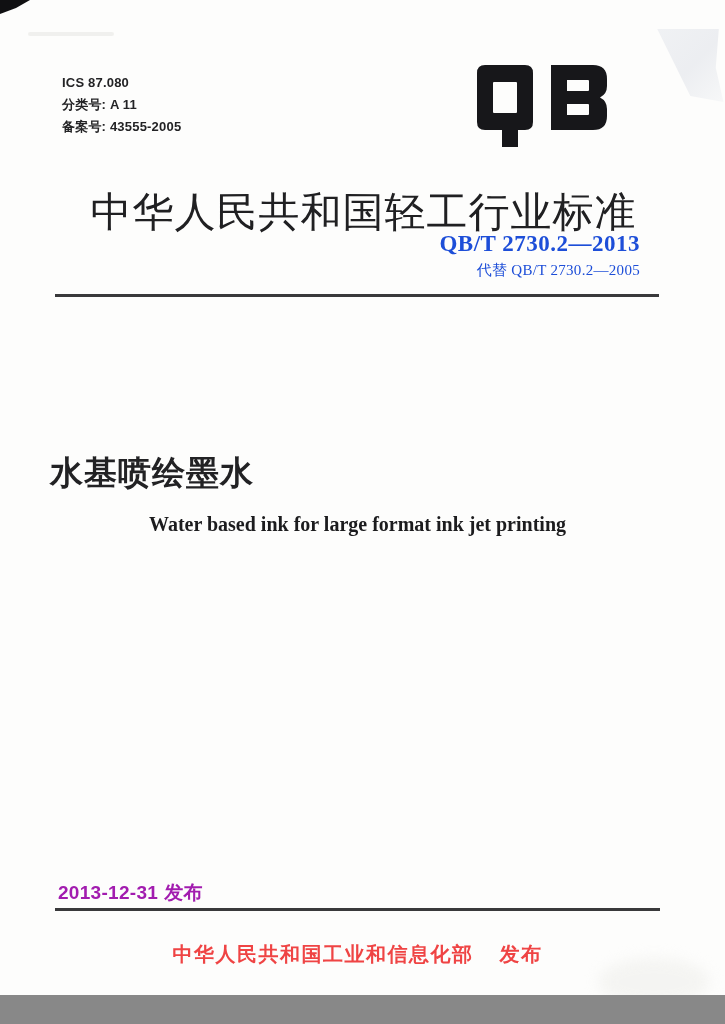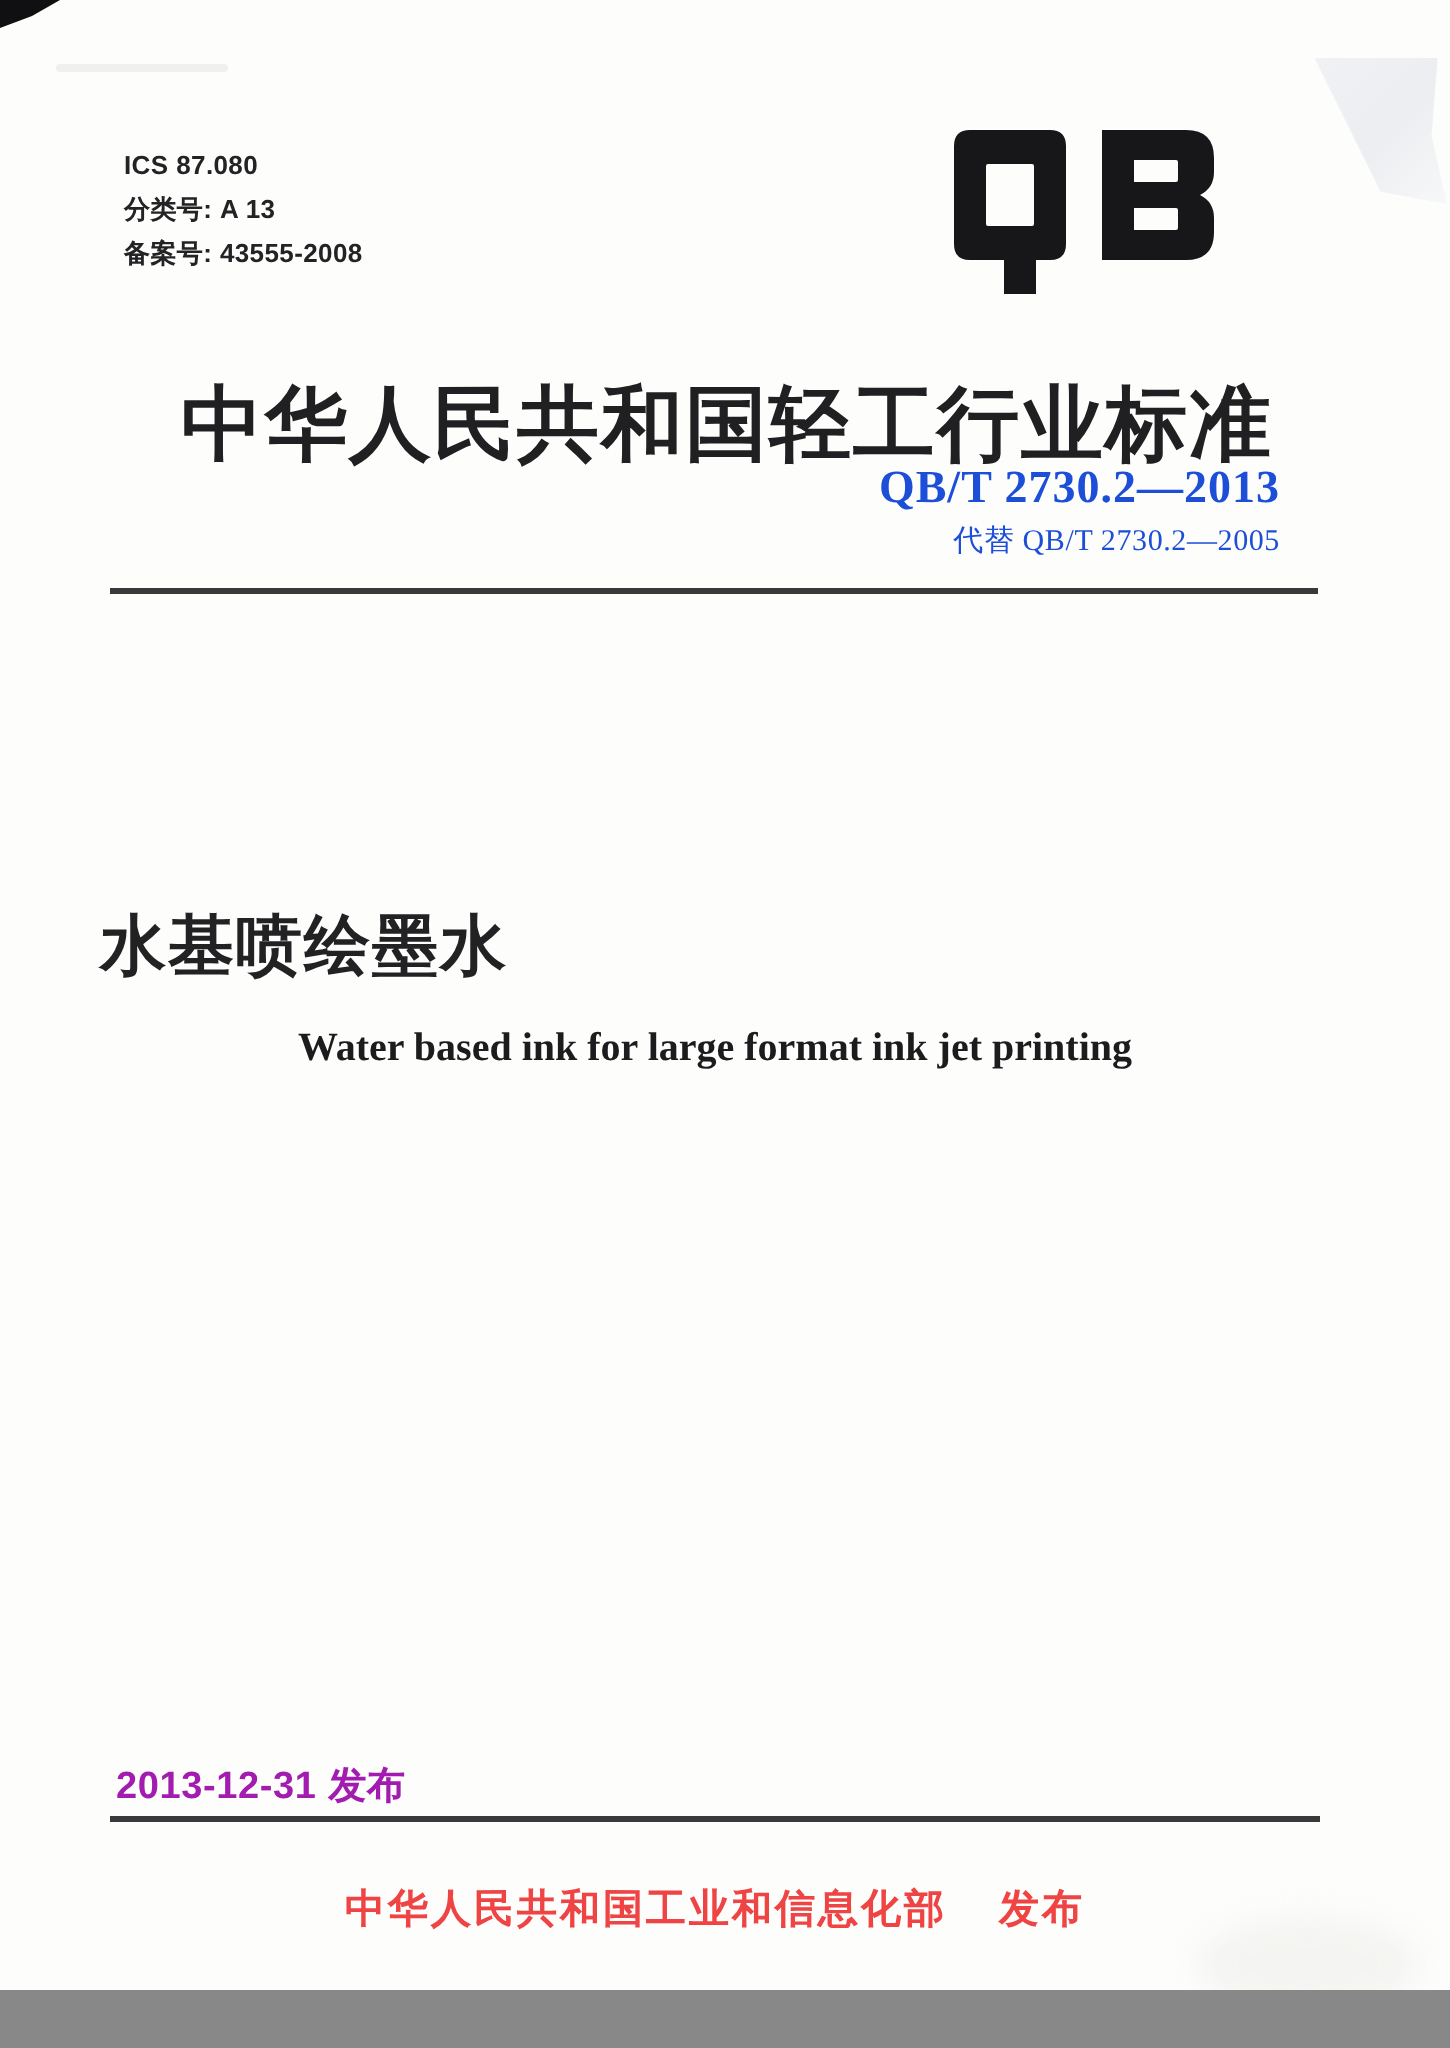--- a/index.html
+++ b/index.html
@@ -38,21 +38,21 @@
     font-size:13px;font-weight:700;line-height:22px;
     letter-spacing:.2px;color:#232325;
   }
   
   .logo{position:absolute;left:477px;top:64px;width:130px;height:84px;}
   .logo svg{display:block;width:130px;height:84px;}
   
   .std-title{
     position:absolute;left:50px;right:48px;top:158px;
     text-align:center;
-    font-size:41px;font-weight:700;letter-spacing:1px;
+    font-size:41px;font-weight:400;letter-spacing:1px;
     white-space:nowrap;color:#202022;
   }
   
   .std-num{
     position:absolute;right:85px;top:231px;text-align:right;
     font-family:"Liberation Serif","DejaVu Serif",serif;color:#1d4ed8;
   }
   .std-num .num{font-size:23px;font-weight:700;letter-spacing:.5px;}
   .std-num .replaces{font-size:15px;margin-top:4px;letter-spacing:.3px;}
   
@@ -90,22 +90,22 @@
 
 <div class="page">
 
   <div class="corner-nick"></div>
   <div class="fold-shadow"></div>
   <div class="smudge-a"></div>
   <div class="smudge-b"></div>
 
   <div class="meta">
     <div>ICS 87.080</div>
-    <div>分类号: A 13</div>
-    <div>备案号: 43555-2008</div>
+    <div>分类号: A 11</div>
+    <div>备案号: 43555-2005</div>
   </div>
 
   <div class="logo" aria-label="QB">
     <svg viewBox="0 0 130 82" aria-hidden="true">
       <path fill="#17171a" fill-rule="evenodd" d="
         M8 0 H48 Q56 0 56 8 V57 Q56 65 48 65 H41 V82 H25 V65 H8 Q0 65 0 57 V8 Q0 0 8 0 Z
         M17 17 H39 Q40 17 40 18 V47 Q40 48 39 48 H17 Q16 48 16 47 V18 Q16 17 17 17 Z"></path>
       <path fill="#17171a" fill-rule="evenodd" d="
         M74 0 H116 Q130 0 130 14 V21 Q130 29 123 32.5 Q130 36 130 44 V51 Q130 65 116 65 H74 Z
         M90 15 H111 Q112 15 112 16 V25 Q112 26 111 26 H90 Z

